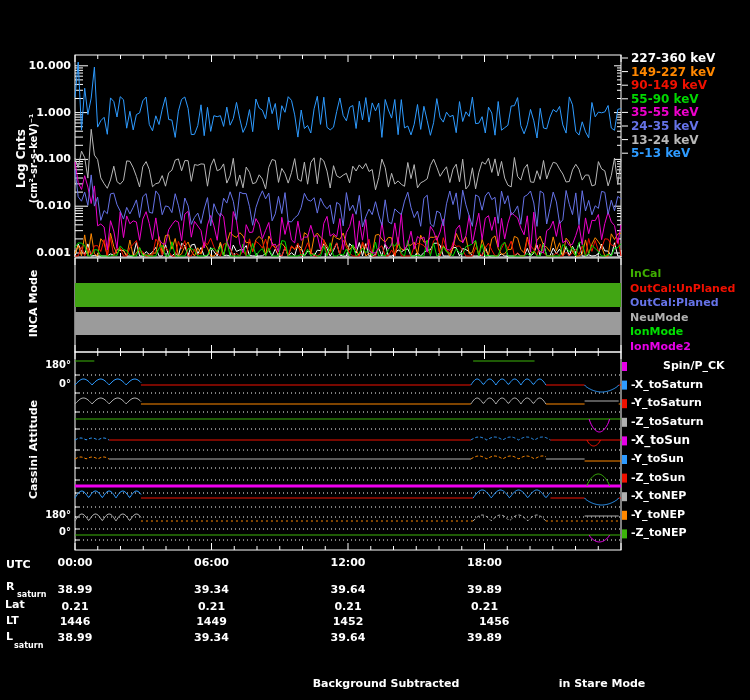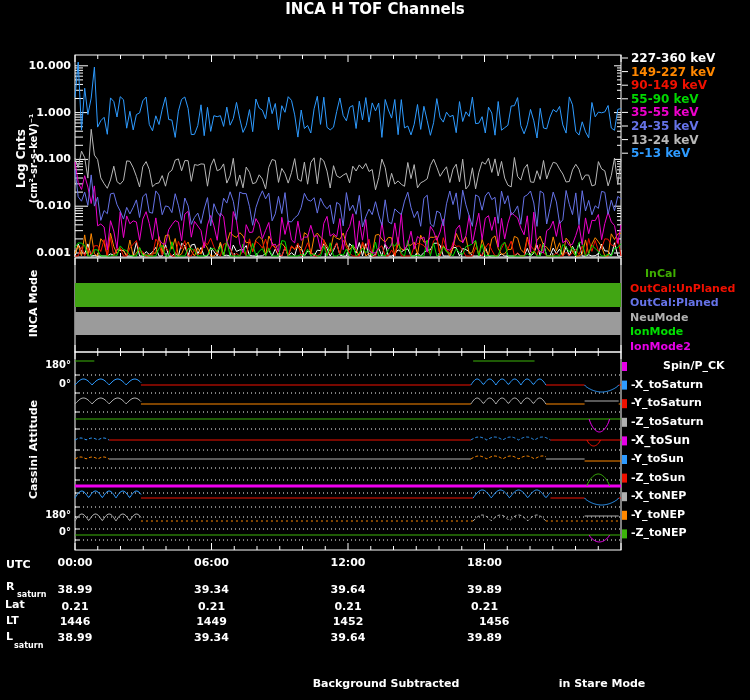--- a/index.html
+++ b/index.html
@@ -330,21 +330,20 @@
       <polyline points="75.0,521.0 76.0,519.4 77.0,517.9 78.0,516.5 79.0,515.4 80.0,514.6 81.0,514.1 82.0,514.0 83.0,514.3 84.0,514.9 85.0,515.8 86.0,517.0 87.0,518.4 88.0,519.9 89.0,520.4 90.0,518.9 91.0,517.4 92.0,516.1 93.0,515.1 94.0,514.4 95.0,514.0 96.0,514.0 97.0,514.4 98.0,515.1 99.0,516.2 100.0,517.5 101.0,518.9 102.0,520.5 103.0,519.9 104.0,518.3 105.0,516.9 106.0,515.7 107.0,514.8 108.0,514.2 109.0,514.0 110.0,514.1 111.0,514.6 112.0,515.5 113.0,516.6 114.0,517.9 115.0,519.5 116.0,520.9 117.0,519.3 118.0,517.8 119.0,516.5 120.0,515.4 121.0,514.6 122.0,514.1 123.0,514.0 124.0,514.3 125.0,514.9 126.0,515.8 127.0,517.0 128.0,518.4 129.0,520.0 130.0,520.4 131.0,518.8 132.0,517.4 133.0,516.1 134.0,515.1 135.0,514.4 136.0,514.0 137.0,514.1 138.0,514.4 139.0,515.2 140.0,516.2 141.0,517.5" fill="none" stroke="#b0b0b0" stroke-width="1"></polyline>
       <line x1="140.975" y1="521" x2="473.125" y2="521" stroke="#ff8800" stroke-width="1" stroke-dasharray="2 3"></line>
       <polyline points="473.1,521.0 474.1,520.0 475.1,519.0 476.1,518.0 477.1,517.2 478.1,516.5 479.1,515.8 480.1,515.4 481.1,515.1 482.1,515.0 483.1,515.1 484.1,515.3 485.1,515.7 486.1,516.3 487.1,517.0 488.1,517.8 489.1,518.7 490.1,519.7 491.1,520.7 492.1,520.2 493.1,519.2 494.1,518.3 495.1,517.4 496.1,516.6 497.1,516.0 498.1,515.5 499.1,515.2 500.1,515.0 501.0,515.0 502.0,515.2 503.0,515.6 504.0,516.1 505.0,516.8 506.0,517.6 507.0,518.5 508.0,519.5 509.0,520.5 510.0,520.5 511.0,519.5 512.0,518.5 513.0,517.6 514.0,516.8 515.0,516.1 516.0,515.6 517.0,515.2 518.0,515.0 519.0,515.0 520.0,515.2 521.0,515.5 522.0,516.0 523.0,516.6 524.0,517.4 525.0,518.3 526.0,519.2 527.0,520.2 528.0,520.7 529.0,519.7 530.0,518.7 531.0,517.8 532.0,517.0 533.0,516.3 534.0,515.7 535.0,515.3 536.0,515.1 536.9,515.0 537.9,515.1 538.9,515.4 539.9,515.8 540.9,516.5 541.9,517.2 542.9,518.0 543.9,519.0 544.9,520.0 545.9,521.0" fill="none" stroke="#b0b0b0" stroke-width="1" stroke-dasharray="3 2"></polyline>
       <line x1="545.925" y1="521" x2="621" y2="521" stroke="#ff8800" stroke-width="1" stroke-dasharray="2 3"></line>
       <line x1="584.5999999999999" y1="516" x2="618.725" y2="516" stroke="#b0b0b0" stroke-width="1"></line>
       <rect x="622" y="510.79999999999995" width="5" height="9" fill="#ff8800"></rect>
       <line x1="75" y1="535" x2="621" y2="535" stroke="#3cb40a" stroke-width="1"></line>
       <polyline points="589.1,535.0 590.2,536.7 591.2,537.9 592.2,538.9 593.2,539.7 594.3,540.4 595.3,541.0 596.3,541.4 597.3,541.7 598.4,541.9 599.4,542.0 600.4,541.9 601.4,541.7 602.5,541.4 603.5,541.0 604.5,540.4 605.5,539.7 606.6,538.9 607.6,537.9 608.6,536.7 609.6,535.0" fill="none" stroke="#f000f0" stroke-width="1"></polyline>
       <rect x="622" y="529.4" width="5" height="9" fill="#3cb40a"></rect>
     </svg>
-  <div class="abs ctr" style="left:0;top:8;width:750px;font-size:15px;">INCA H TOF Channels</div>
 
   <div class="rot" style="left:-54px;top:146px;width:160px;">
     <div style="font-size:12px;">Log Cnts</div>
     <div style="font-size:10px;">(cm²-sr-s-keV)⁻¹</div>
   </div>
   <div class="rot" style="left:-27px;top:297px;width:120px;font-size:11px;">INCA Mode</div>
   <div class="rot" style="left:-42px;top:443px;width:150px;font-size:11px;">Cassini Attitude</div>
 
   <div class="abs" style="left:6px;top:558px;font-size:11px;">UTC</div>
   <div class="abs" style="left:6px;top:580px;font-size:11px;">R</div>
@@ -362,21 +361,21 @@
     <div style="position: absolute; left: 27px; top: 199.2px; font-weight: bold; font-size: 11px; color: rgb(255, 255, 255); white-space: nowrap; width: 44px; text-align: right;">0.010</div>
     <div style="position: absolute; left: 27px; top: 246px; font-weight: bold; font-size: 11px; color: rgb(255, 255, 255); white-space: nowrap; width: 44px; text-align: right;">0.001</div>
     <div style="position: absolute; left: 631px; top: 51px; font-weight: bold; font-size: 12px; color: rgb(255, 255, 255); white-space: nowrap;">227-360 keV</div>
     <div style="position: absolute; left: 631px; top: 64.6px; font-weight: bold; font-size: 12px; color: rgb(255, 136, 0); white-space: nowrap;">149-227 keV</div>
     <div style="position: absolute; left: 631px; top: 78.2px; font-weight: bold; font-size: 12px; color: rgb(240, 16, 0); white-space: nowrap;">90-149 keV</div>
     <div style="position: absolute; left: 631px; top: 91.8px; font-weight: bold; font-size: 12px; color: rgb(0, 216, 0); white-space: nowrap;">55-90 keV</div>
     <div style="position: absolute; left: 631px; top: 105.4px; font-weight: bold; font-size: 12px; color: rgb(238, 0, 204); white-space: nowrap;">35-55 keV</div>
     <div style="position: absolute; left: 631px; top: 119px; font-weight: bold; font-size: 12px; color: rgb(102, 115, 232); white-space: nowrap;">24-35 keV</div>
     <div style="position: absolute; left: 631px; top: 132.6px; font-weight: bold; font-size: 12px; color: rgb(184, 184, 184); white-space: nowrap;">13-24 keV</div>
     <div style="position: absolute; left: 631px; top: 146.2px; font-weight: bold; font-size: 12px; color: rgb(46, 155, 255); white-space: nowrap;">5-13 keV</div>
-    <div style="position: absolute; left: 630px; top: 267px; font-weight: bold; font-size: 11px; color: rgb(63, 174, 0); white-space: nowrap; margin-left: 15px;">InCal</div>
+    <div style="position: absolute; left: 630px; top: 267px; font-weight: bold; font-size: 11px; color: rgb(63, 174, 0); white-space: nowrap;">InCal</div>
     <div style="position: absolute; left: 630px; top: 281.6px; font-weight: bold; font-size: 11px; color: rgb(240, 16, 0); white-space: nowrap;">OutCal:UnPlaned</div>
     <div style="position: absolute; left: 630px; top: 296.2px; font-weight: bold; font-size: 11px; color: rgb(102, 115, 232); white-space: nowrap;">OutCal:Planed</div>
     <div style="position: absolute; left: 630px; top: 310.8px; font-weight: bold; font-size: 11px; color: rgb(176, 176, 176); white-space: nowrap;">NeuMode</div>
     <div style="position: absolute; left: 630px; top: 325.4px; font-weight: bold; font-size: 11px; color: rgb(0, 224, 0); white-space: nowrap;">IonMode</div>
     <div style="position: absolute; left: 630px; top: 340px; font-weight: bold; font-size: 11px; color: rgb(232, 0, 232); white-space: nowrap;">IonMode2</div>
     <div style="position: absolute; left: 631px; top: 359px; font-weight: bold; font-size: 11px; color: rgb(255, 255, 255); white-space: nowrap; margin-left: 32px;">Spin/P_CK</div>
     <div style="position: absolute; left: 631px; top: 377.6px; font-weight: bold; font-size: 11px; color: rgb(255, 255, 255); white-space: nowrap;">-X_toSaturn</div>
     <div style="position: absolute; left: 631px; top: 396.2px; font-weight: bold; font-size: 11px; color: rgb(255, 255, 255); white-space: nowrap;">-Y_toSaturn</div>
     <div style="position: absolute; left: 631px; top: 414.8px; font-weight: bold; font-size: 11px; color: rgb(255, 255, 255); white-space: nowrap;">-Z_toSaturn</div>
     <div style="position: absolute; left: 631px; top: 433.4px; font-weight: bold; font-size: 12px; color: rgb(255, 255, 255); white-space: nowrap;">-X_toSun</div>

